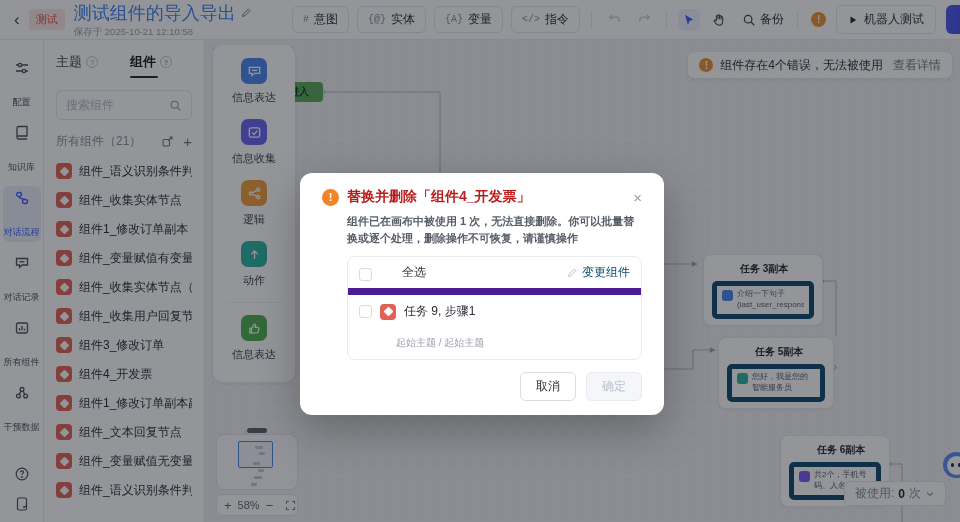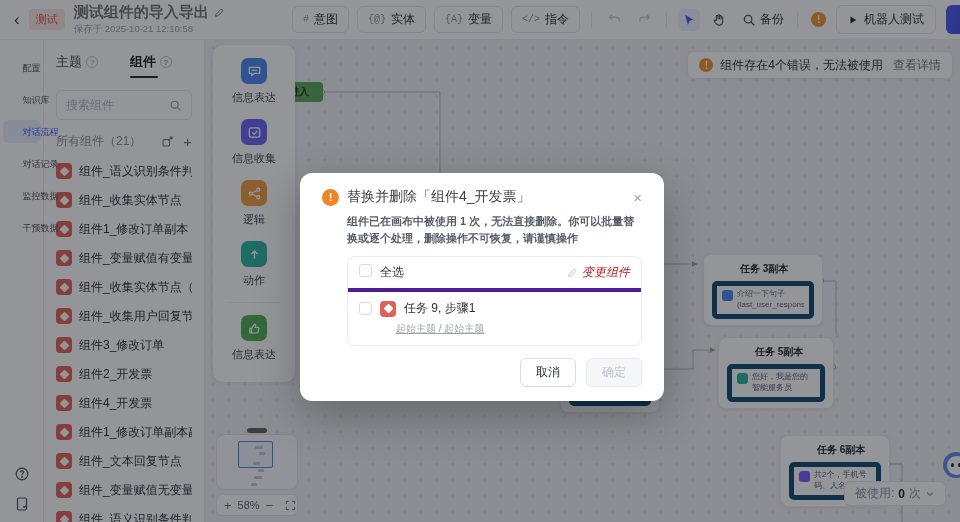--- a/index.html
+++ b/index.html
@@ -8,21 +8,21 @@
          font-family:"Liberation Sans", sans-serif; background:#eef0f3; }
   svg { display:block; }
 
   
   .topbar { position:absolute; left:0; top:0; right:0; height:40px; background:#fff;
             border-bottom:1px solid #ececf0; display:flex; align-items:center; z-index:5; }
   .tb-left { display:flex; align-items:center; gap:9px; padding-left:14px; width:292px; flex:0 0 auto; }
   .back { font-size:17px; color:#3a3f47; line-height:1; cursor:default; }
   .badge { background:#fbe5e3; color:#d9534f; font-size:11px; padding:3px 7px; border-radius:4px; white-space:nowrap; }
   .t-title-row { display:flex; align-items:center; gap:5px; }
-  .t-title { font-size:15px; font-weight:bold; color:#737373; white-space:nowrap; }
+  .t-title { font-size:18px; font-weight:normal; color:#3b82f6; white-space:nowrap; }
   .t-sub { font-size:9.5px; color:#9aa0ab; margin-top:1px; white-space:nowrap; }
   .tb-center { display:flex; align-items:center; gap:8px; }
   .chip { display:flex; align-items:center; gap:5px; border:1px solid #e4e6eb; border-radius:6px;
           padding:4px 10px; font-size:12px; color:#2b2f36; background:#fff; white-space:nowrap; }
   .chip-ic { color:#878d98; font-size:10px; font-family:"Liberation Mono", monospace; }
   .vdiv { width:1px; height:16px; background:#e8eaee; margin:0 3px; }
   .iconbtn { width:22px; height:22px; display:flex; align-items:center; justify-content:center; border-radius:5px; }
   .iconbtn.active { background:#eef1fe; }
   .tb-right { margin-left:auto; display:flex; align-items:center; gap:10px; padding-right:12px; }
   .textbtn { font-size:12px; color:#2b2f36; white-space:nowrap; }
@@ -30,21 +30,21 @@
            font-weight:bold; display:flex; align-items:center; justify-content:center; }
   .robot-chip { display:flex; align-items:center; gap:6px; border:1px solid #e4e6eb; border-radius:6px;
                 padding:5px 11px; font-size:12px; color:#2b2f36; background:#fff; white-space:nowrap; }
   .publish { border-radius:6px; padding:6px 18px; font-size:12px; color:#fff; white-space:nowrap;
              background:linear-gradient(100deg,#4a5af0,#3f33d8); }
 
   
   .rail { position:absolute; left:0; top:40px; bottom:0; width:44px; background:#fff;
           border-right:1px solid #ececf0; display:flex; flex-direction:column; align-items:center;
           padding:16px 0 10px; gap:9px; z-index:4; }
-  .rail-item { display:flex; flex-direction:row; align-items:center; gap:20px; width:38px;
+  .rail-item { display:flex; flex-direction:column; align-items:center; gap:20px; width:38px;
                padding:4px 0 3px; border-radius:6px; color:#4a4f58; font-size:9px; white-space:nowrap; }
   .rail-item.active { background:#eaeefc; color:#3b5bfd; }
   .rail-spacer { flex:1; }
   .rail-foot { display:flex; flex-direction:column; align-items:center; gap:14px; color:#4a4f58; }
 
   
   .panel { position:absolute; left:44px; top:40px; bottom:0; width:161px; background:#fff;
            border-right:1px solid #ececf0; padding:13px 12px 0; overflow:hidden; z-index:3; }
   .tabs { display:flex; gap:32px; }
   .tab { display:flex; align-items:center; gap:4px; font-size:13px; color:#3a3f47; padding-bottom:7px; position:relative; }
@@ -120,34 +120,34 @@
             border-radius:2px; background:#2b3040; }
   .mascot-face::before { left:4px; } .mascot-face::after { left:11px; }
 
   
   .overlay { position:absolute; inset:0; background:rgba(17,20,28,.45); z-index:40; }
   .modal { position:absolute; left:300px; top:173px; width:364px; background:#fff; border-radius:12px;
            box-shadow:0 14px 44px rgba(0,0,0,.28); z-index:50; padding:15px 22px 14px; }
   .m-head { display:flex; align-items:center; gap:8px; }
   .m-warn { width:17px; height:17px; border-radius:50%; background:#f08426; color:#fff; font-size:11px;
             font-weight:bold; display:flex; align-items:center; justify-content:center; flex:0 0 auto; }
-  .m-title { font-size:14px; font-weight:normal; color:#404040; white-space:nowrap; }
+  .m-title { font-size:14px; font-weight:bold; color:#b91c1c; white-space:nowrap; }
   .m-close { margin-left:auto; color:#9aa0aa; font-size:15px; line-height:1; }
   .m-desc { margin:7px 0 0 25px; font-size:11px; color:#575d68; line-height:1.55;font-weight:bold; }
   .m-box { margin:9px 0 0 25px; border:1px solid #e8eaf0; border-radius:8px; }
-  .m-row1 { display:flex; align-items:flex-start; padding:7px 11px; border-bottom:4px solid #4c1d95; }
+  .m-row1 { display:flex; align-items:flex-end; padding:7px 11px; border-bottom:7px solid #4c1d95;gap:22px; }
   .cb { width:13px; height:13px; border:1px solid #d8dbe2; border-radius:3px; background:#fff; flex:0 0 auto; }
   .m-selall { font-size:12px; color:#2b2f36; margin-left:8px; }
-  .m-change { margin-left:auto; display:flex; align-items:center; gap:4px; font-size:12px; color:#b91c1c;font-style:italic; }
+  .m-change { margin-left:auto; display:flex; align-items:center; gap:4px; font-size:12px; color:#0c4a6e; }
   .m-row2 { padding:8px 11px 9px; }
   .m-itemline { display:flex; align-items:center; gap:8px; }
   .m-compicon { width:16px; height:16px; border-radius:4px; background:#e26156; display:flex;
                 align-items:center; justify-content:center; flex:0 0 auto; }
   .m-itemtitle { font-size:12px; color:#2b2f36; }
-  .m-path { margin:5px 0 0 37px; font-size:10px; color:#9ca1ab;text-decoration:underline; }
+  .m-path { margin:16px 0 0 37px; font-size:10px; color:#9ca1ab; }
   .m-foot { margin-top:12px; display:flex; justify-content:flex-end; gap:10px; }
   .btn { border-radius:6px; font-size:12px; padding:5px 15px; white-space:nowrap; }
   .btn-cancel { border:1px solid #d9dce3; background:#fff; color:#2b2f36; }
   .btn-confirm { border:1px solid #e8eaf0; background:#f4f6f9; color:#bcc1cb; }
 </style>
 </head>
 <body>
 
 <div id="app">
 
@@ -258,21 +258,21 @@
           <path d="M2.5 3.5h11v6.5H8.2l-2.7 2.3V10H2.5z"></path>
           <path d="M5.5 6.8h5"></path>
         </svg>
       <span>对话记录</span>
     </div>
     <div class="rail-item">
       <svg width="16" height="16" viewBox="0 0 16 16" fill="none" stroke="currentColor" stroke-width="1.3">
           <rect x="2.5" y="3" width="11" height="10" rx="1.5"></rect>
           <path d="M5.5 10.5V8M8 10.5V5.8M10.5 10.5V8.8"></path>
         </svg>
-      <span>监控数据</span>
+      <span>所有组件</span>
     </div>
     <div class="rail-item">
       <svg width="16" height="16" viewBox="0 0 16 16" fill="none" stroke="currentColor" stroke-width="1.3">
           <circle cx="8" cy="4.4" r="1.9"></circle>
           <circle cx="4.4" cy="11" r="1.9"></circle>
           <circle cx="11.6" cy="11" r="1.9"></circle>
           <path d="M7 6.1L5.3 9.2M9 6.1l1.7 3.1"></path>
         </svg>
       <span>干预数据</span>
     </div>
@@ -358,26 +358,20 @@
           <span class="compicon">
             <span class="dm"></span>
           </span>
           <span>组件_收集用户回复节点</span>
         </div>
       <div class="compitem">
           <span class="compicon">
             <span class="dm"></span>
           </span>
           <span>组件3_修改订单</span>
-        </div>
-      <div class="compitem">
-          <span class="compicon">
-            <span class="dm"></span>
-          </span>
-          <span>组件2_开发票</span>
         </div>
       <div class="compitem">
           <span class="compicon">
             <span class="dm"></span>
           </span>
           <span>组件4_开发票</span>
         </div>
       <div class="compitem">
           <span class="compicon">
             <span class="dm"></span>

